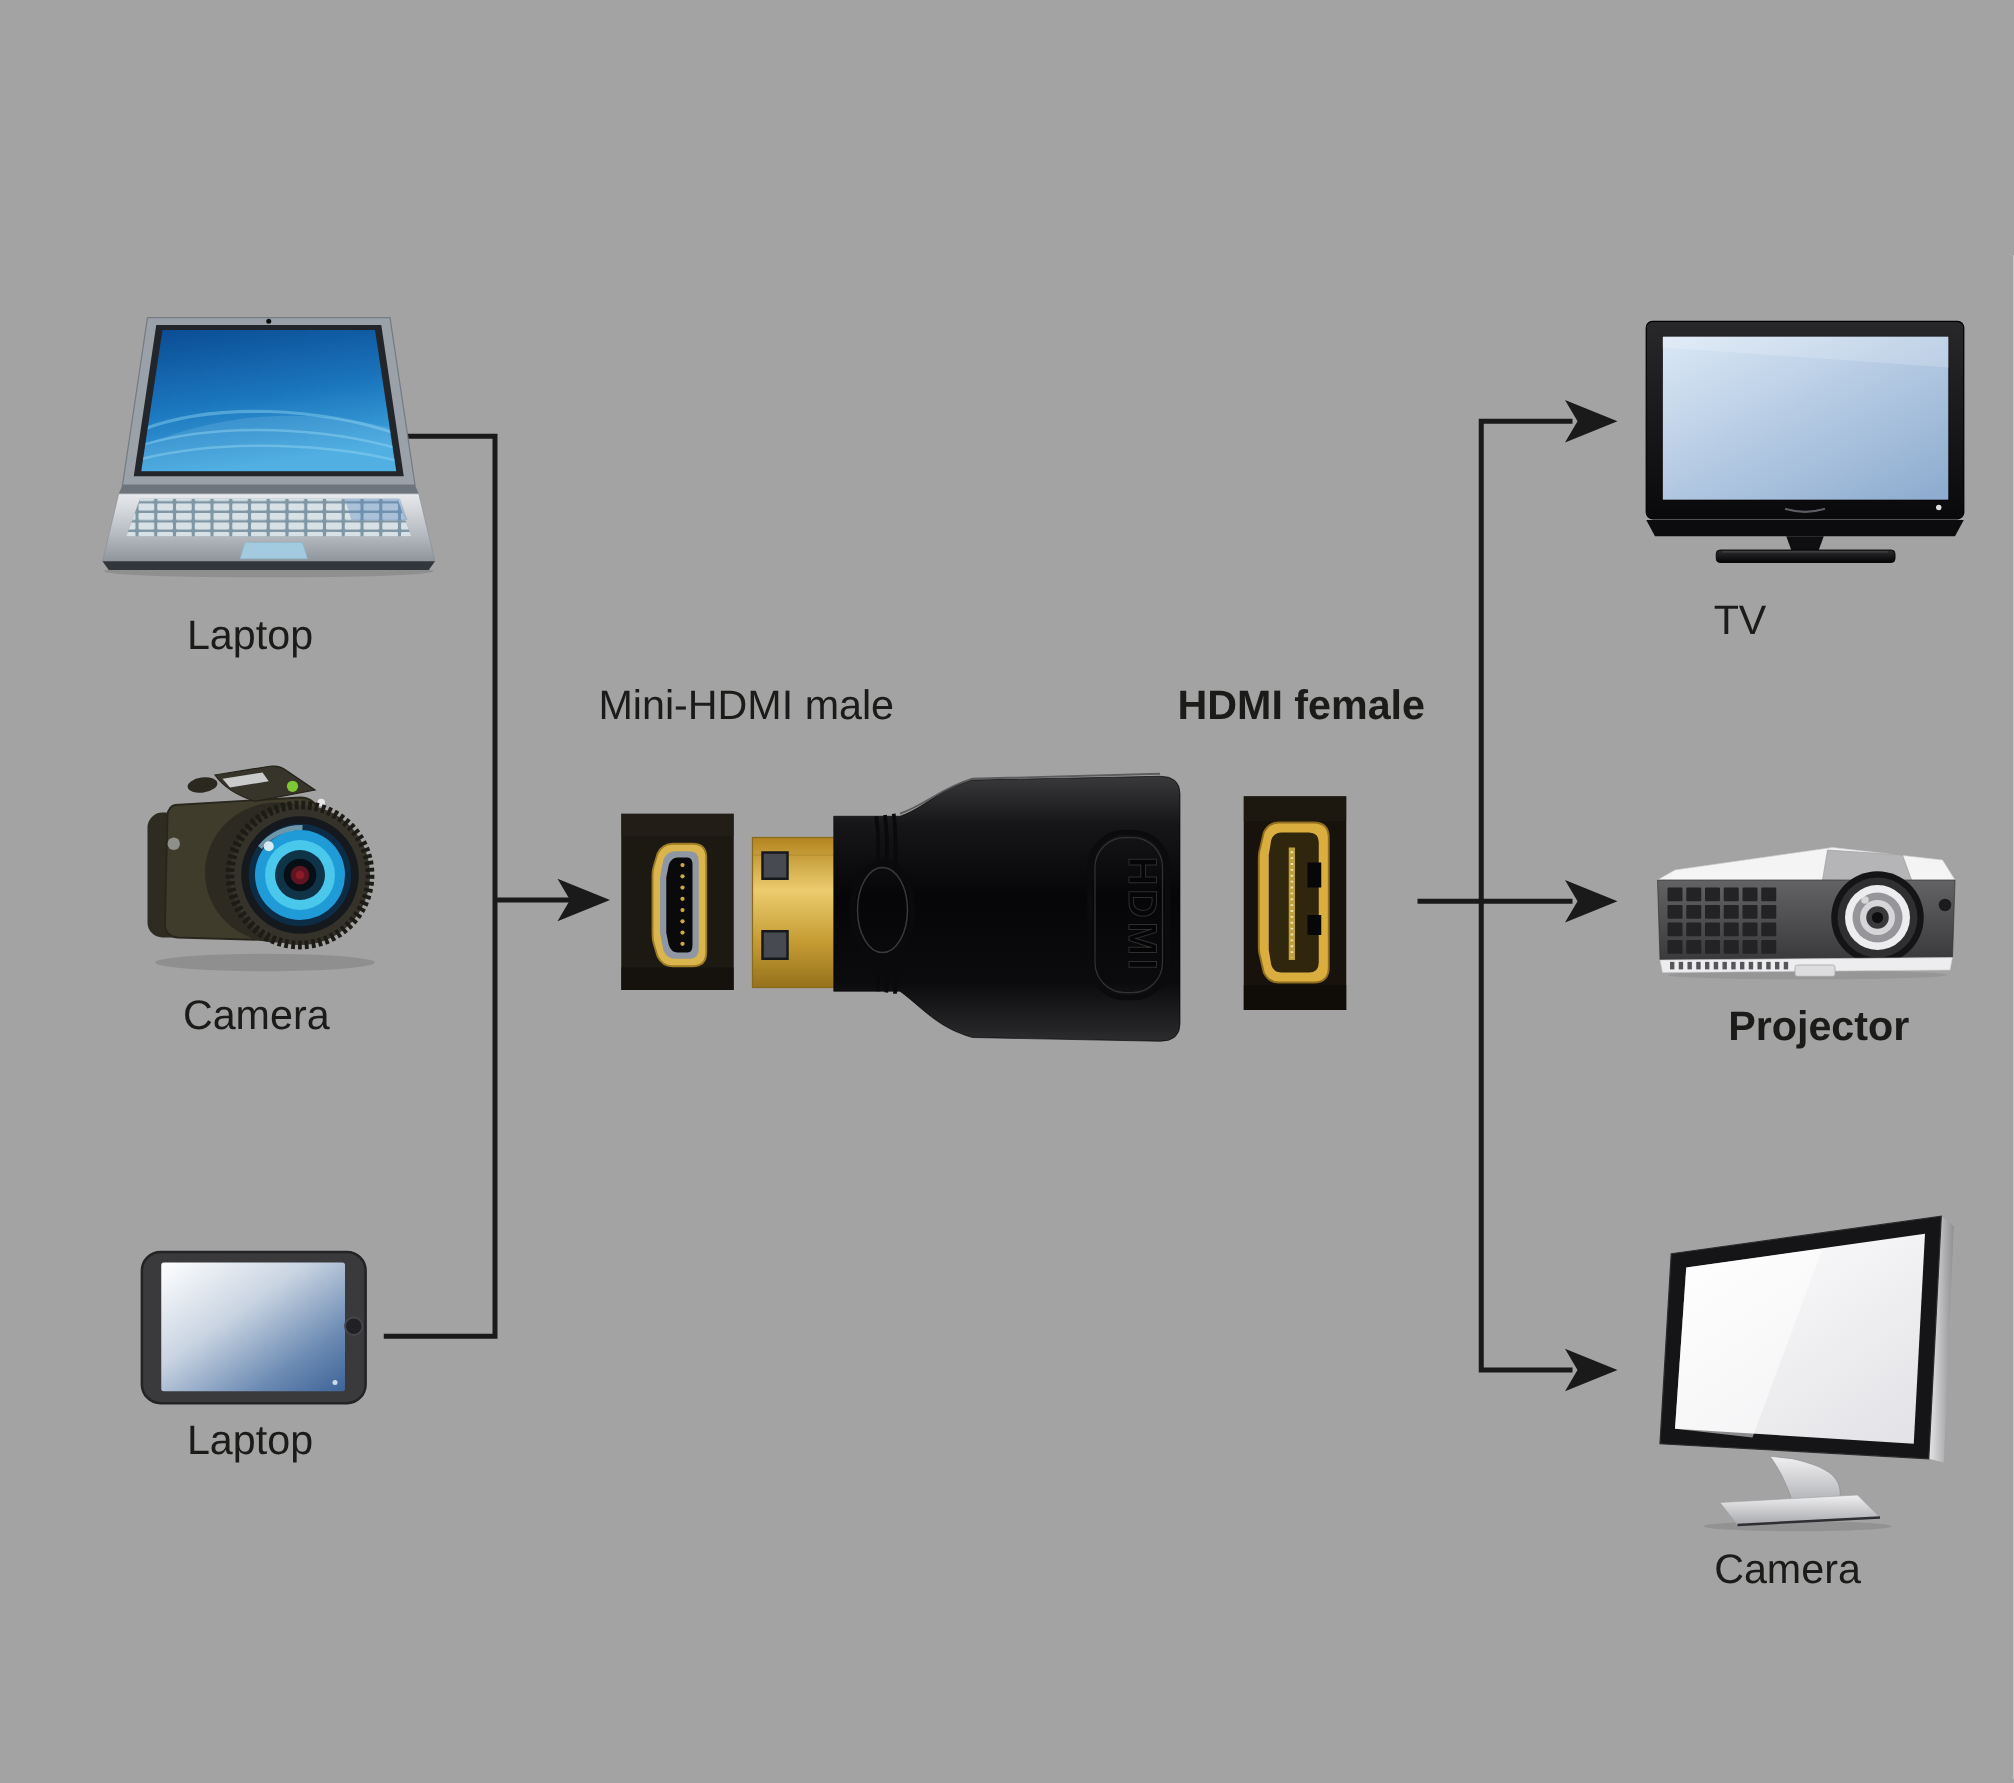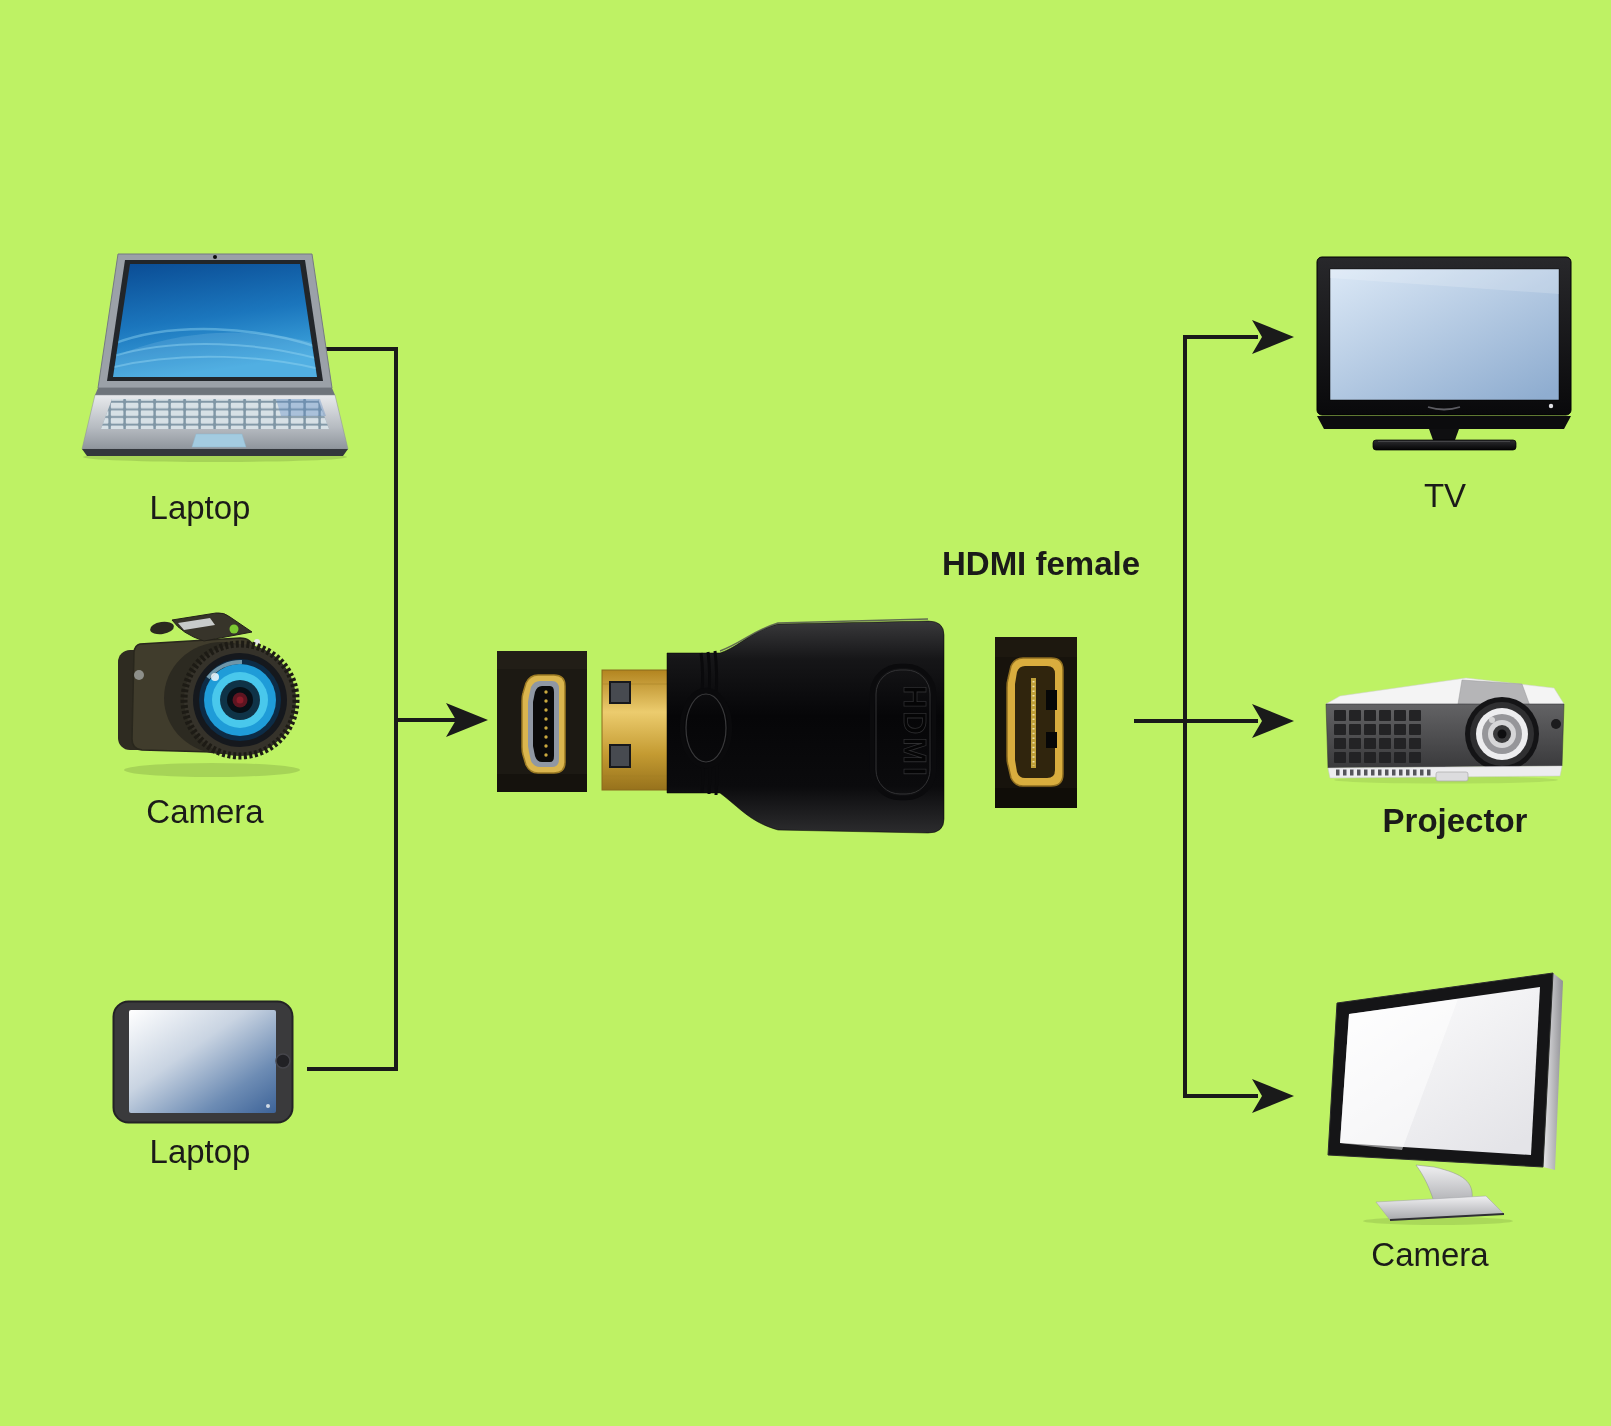--- a/index.html
+++ b/index.html
@@ -1,19 +1,19 @@
 <!DOCTYPE html>
 <html><head>
 <meta charset="utf-8">
 <style>
   html,body{margin:0;padding:0;background:#fff;}
   #canvas{
     position:relative;
     width:1611px;height:1426px;
-    background:#bef264;
+    background:#a3a3a3;
     font-family:"Liberation Sans", sans-serif;
     overflow:hidden;
   }
   .abs{position:absolute;}
   .lbl{
     position:absolute;
     font-size:33px;
     color:#1b1b19;
     text-align:center;
     white-space:nowrap;
@@ -210,20 +210,21 @@
         <rect x="515" y="200" width="82" height="20" fill="#0e0b07" opacity="0.7"></rect>
         <path d="M543,70 L571,70 Q583,70 583,82 L583,186 Q583,198 571,198 L543,198 Q535,198 531,190 L528,177 Q527,174 527,168 L527,100 Q527,94 528,91 L531,78 Q535,70 543,70 Z" fill="#d9ad3e" stroke="#8f6e20" stroke-width="1.5"></path>
         <path d="M545,78 L567,78 Q575,78 575,86 L575,182 Q575,190 567,190 L545,190 Q539,190 537,184 L535,172 L535,96 L537,84 Q539,78 545,78 Z" fill="#30250d"></path>
         <rect x="551" y="90" width="5" height="90" fill="#bfa039"></rect>
         <line x1="553.5" y1="93" x2="553.5" y2="178" stroke="#efe0a8" stroke-width="2" stroke-dasharray="1.5 3.2"></line>
         <rect x="566" y="102" width="11" height="20" fill="#070707"></rect>
         <rect x="566" y="144" width="11" height="16" fill="#070707"></rect>
       </g>
     </svg>
   </figure>
+  <div class="lbl" style="left:417px;top:546px;width:360px;">Mini-HDMI male</div>
   <div class="lbl" style="left:861px;top:546px;width:360px;font-weight:bold;">HDMI female</div>
 
   <figure class="abs" style="left:1316px;top:256px;">
     <svg width="258" height="198" viewBox="0 0 258 198">
       <defs>
         <linearGradient id="tvFrame" x1="0" y1="0" x2="0" y2="1">
           <stop offset="0" stop-color="#28282b"></stop>
             <stop offset="1" stop-color="#09090b"></stop>
         </linearGradient>
         <linearGradient id="tvScr" x1="0" y1="0" x2="0.9" y2="1">
@@ -239,21 +240,21 @@
       <rect x="14" y="13" width="229" height="131" fill="url(#tvScr)" stroke="#000" stroke-width="0.5"></rect>
       <polygon points="14,13 243,13 243,38 14,22" fill="#ffffff" opacity="0.18"></polygon>
       <path d="M112,151 Q128,156 144,151" stroke="#5c5c62" stroke-width="1.8" fill="none"></path>
       <circle cx="235" cy="150" r="2.2" fill="#dfdfe3"></circle>
       <polygon points="1,160 255,160 248,173 8,173" fill="#0c0c0e"></polygon>
       <polygon points="113,173 143,173 139,184 117,184" fill="#0f0f11"></polygon>
       <rect x="57" y="184" width="143" height="10" rx="3" fill="url(#tvBase)" stroke="#000" stroke-width="0.7"></rect>
       <path d="M62,185.5 L194,185.5" stroke="#4a4a4e" stroke-width="0.8"></path>
     </svg>
   </figure>
-  <div class="lbl" style="left:1325px;top:478px;width:240px;">TV</div>
+  <div class="lbl" style="left:1272px;top:478px;width:240px;">TV</div>
 
   <figure class="abs" style="left:1316px;top:668px;">
     <svg width="254" height="118" viewBox="0 0 254 118">
       <defs>
         <linearGradient id="projF" x1="0" y1="0" x2="0" y2="1">
           <stop offset="0" stop-color="#636365"></stop>
             <stop offset="1" stop-color="#3a3a3c"></stop>
         </linearGradient>
       </defs>
       <ellipse cx="130" cy="112" rx="112" ry="3.5" fill="#000" opacity="0.08"></ellipse>

